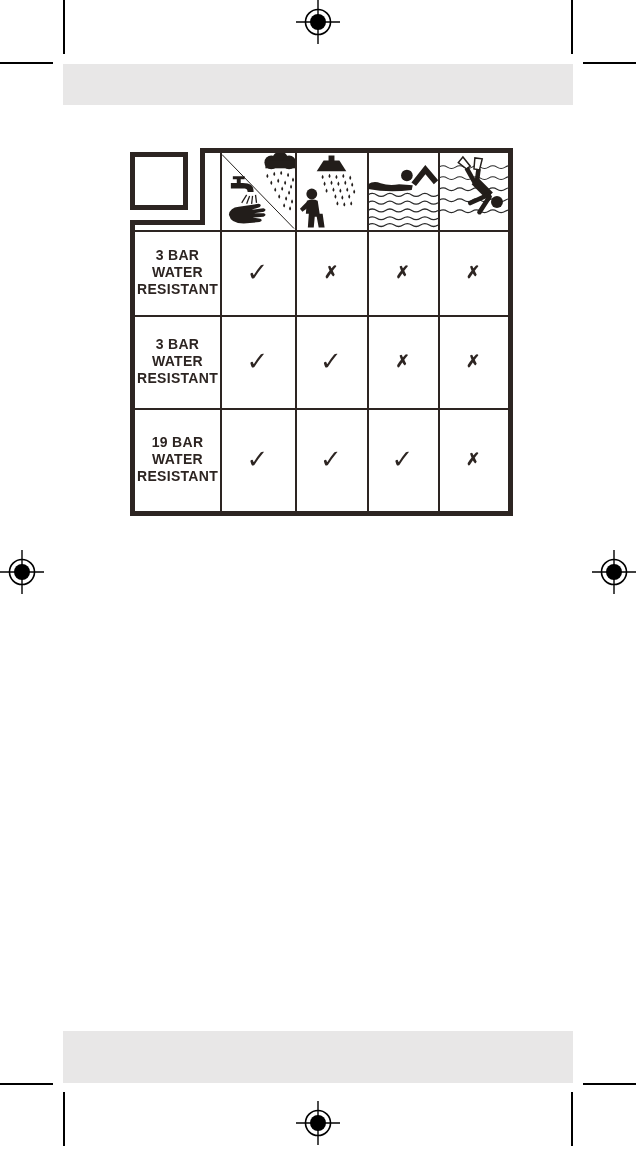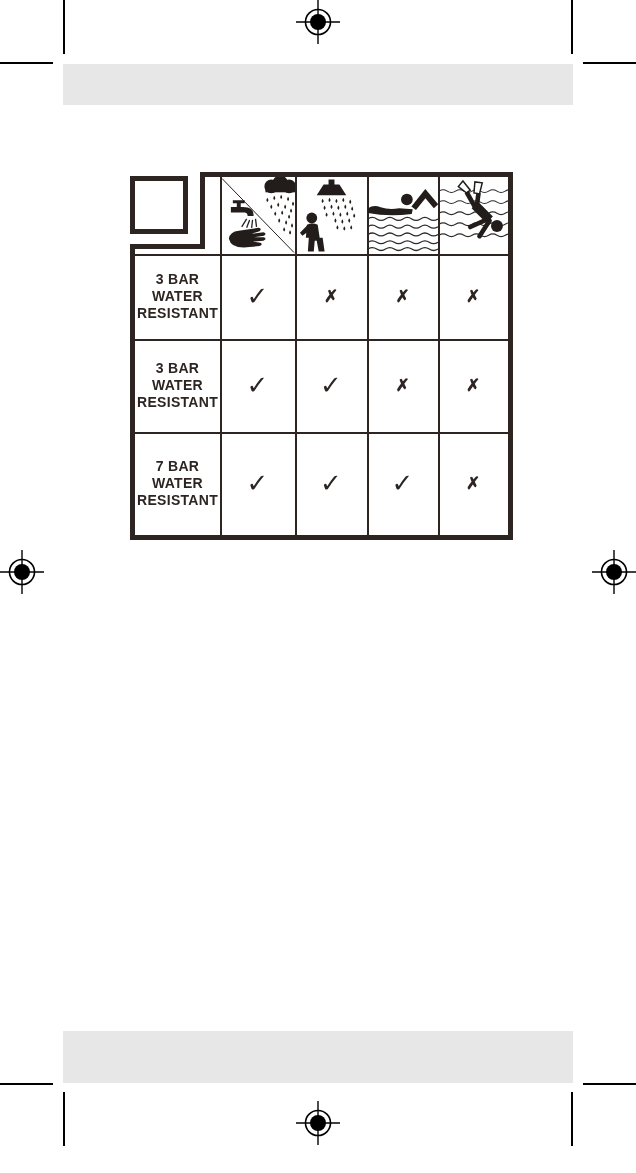--- a/index.html
+++ b/index.html
@@ -13,21 +13,21 @@
 
   
   .crop { position:absolute; background:#000; }
   .crop-v { width:2px; height:54px; }
   .crop-h { width:53px; height:2px; }
 
   
   .regmark { position:absolute; width:44px; height:44px; }
 
   
-  .wr-table { position:absolute; left:130px; top:148px; width:383px; height:368px; color:#2d2522;margin-top:24px; }
+  .wr-table { position:absolute; left:130px; top:148px; width:383px; height:368px; color:#2d2522; }
   .b { position:absolute; background:#2d2522; }
   .b-top    { left:70px;  top:0;     width:313px; height:5px; }
   .b-right  { left:378px; top:0;     width:5px;   height:368px; }
   .b-bottom { left:0;     top:363px; width:383px; height:5px; }
   .b-left   { left:0;     top:72px;  width:5px;   height:296px; }
   .b-notchv { left:70px;  top:0;     width:5px;   height:77px; }
   .b-notchh { left:0;     top:72px;  width:75px;  height:5px; }
   .corner-box { position:absolute; left:0; top:4px; width:58px; height:58px;
                 box-sizing:border-box; border:5px solid #2d2522; background:#fff; }
   .tl { position:absolute; background:#2d2522; }
@@ -240,21 +240,21 @@
       <span>3 BAR</span>
       <span>WATER</span>
       <span>RESISTANT</span>
     </div>
     <div class="cell" style="left:90px;  top:167px; width:75px; height:93px;">✓</div>
     <div class="cell" style="left:165px; top:167px; width:72px; height:93px;">✓</div>
     <div class="cell cross" style="left:237px; top:167px; width:71px; height:93px;">✗</div>
     <div class="cell cross" style="left:308px; top:167px; width:70px; height:93px;">✗</div>
 
     <div class="row-label" style="top:260px; height:103px;">
-      <span>7 BAR</span>
+      <span>19 BAR</span>
       <span>WATER</span>
       <span>RESISTANT</span>
     </div>
     <div class="cell" style="left:90px;  top:260px; width:75px; height:103px;">✓</div>
     <div class="cell" style="left:165px; top:260px; width:72px; height:103px;">✓</div>
     <div class="cell" style="left:237px; top:260px; width:71px; height:103px;">✓</div>
     <div class="cell cross" style="left:308px; top:260px; width:70px; height:103px;">✗</div>
   </div>
 
 </div>

